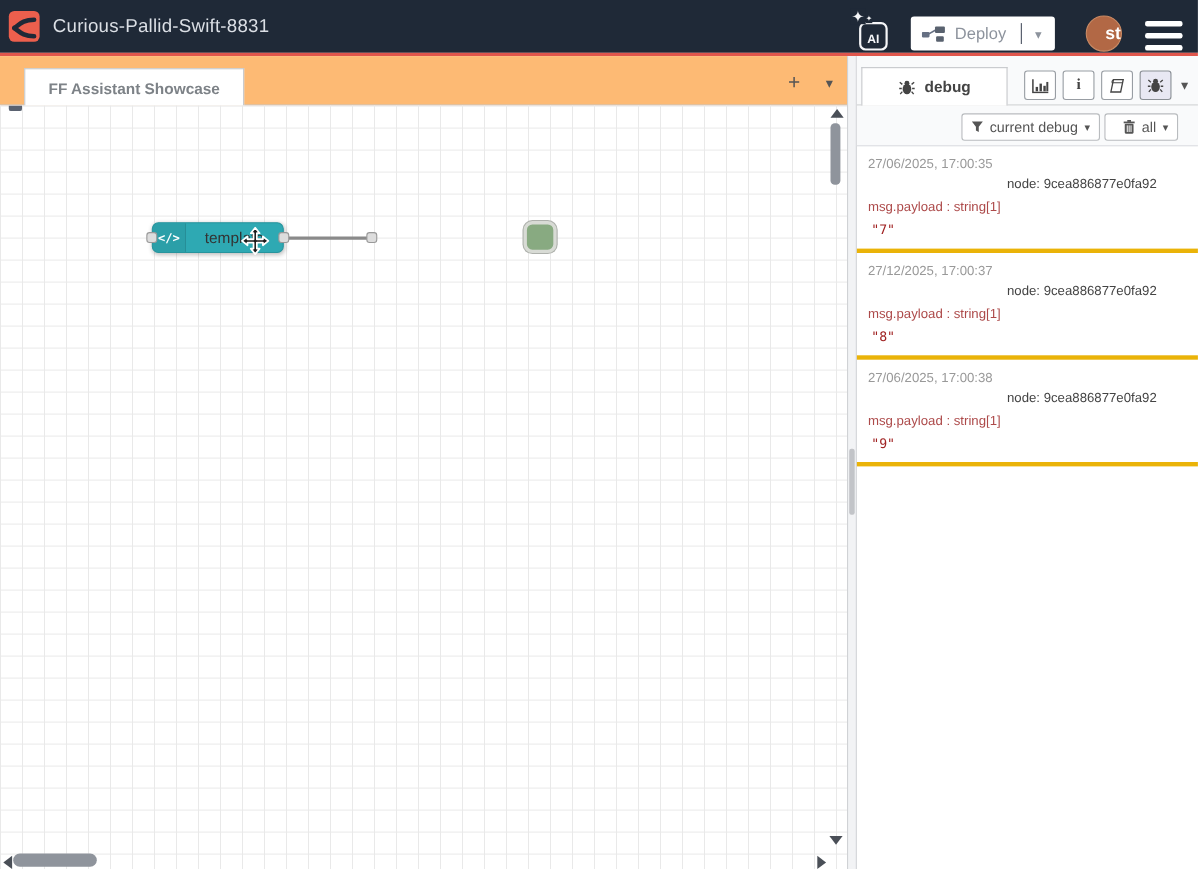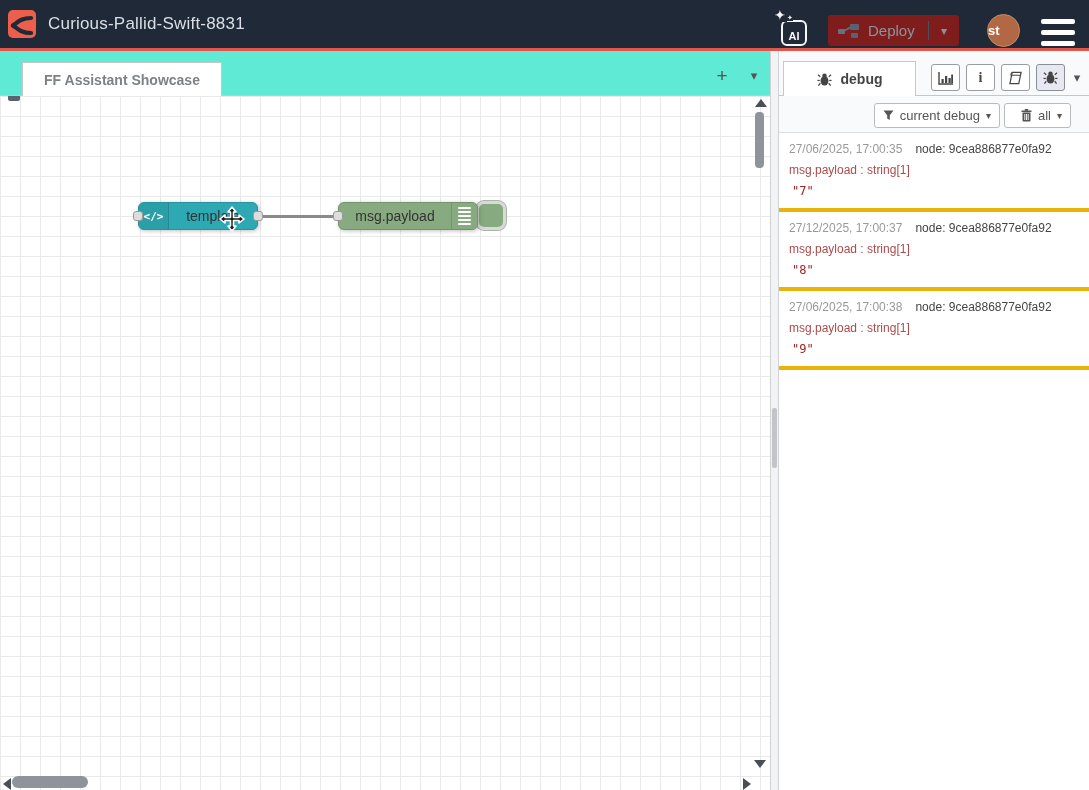--- a/index.html
+++ b/index.html
@@ -7,32 +7,32 @@
   #app { position:relative; width:1089px; height:790px; overflow:hidden; }
 
   
   .header { position:absolute; left:0; top:0; width:1089px; height:48px; background:#1f2937; }
   .logo { position:absolute; left:8px; top:10px; width:28px; height:28px; background:#ec5f4d; border-radius:5px; }
   .app-title { position:absolute; left:48px; top:0; height:48px; line-height:48px; color:#dbdfe5; font-size:17px; font-weight:500; letter-spacing:.2px; }
   .ai-btn { position:absolute; left:774px; top:12px; width:36px; height:36px; cursor:pointer; }
   .ai-box { position:absolute; left:7px; top:8px; width:26px; height:26px; border:2px solid #f5f6f8; border-radius:6px; color:#f5f6f8; font-weight:bold; font-size:11px; display:flex; align-items:flex-end; justify-content:center; padding-bottom:2px; }
   .ai-spark-big { position:absolute; left:-1px; top:-4px; color:#f5f6f8; font-size:14px; background:#1f2937; line-height:14px; padding:0 1px; }
   .ai-spark-small { position:absolute; left:13px; top:2px; color:#f5f6f8; font-size:7px; background:#1f2937; line-height:7px; }
-  .deploy-btn { position:absolute; left:828px; top:15px; width:131px; height:31px; background:#7f1d1d; border-radius:3px; display:flex; align-items:center; color:#8d939d; }
+  .deploy-btn { position:absolute; left:828px; top:15px; width:131px; height:31px; background:#ffffff; border-radius:3px; display:flex; align-items:center; color:#8d939d; }
   .deploy-icon { margin-left:10px; }
   .deploy-label { font-size:15px; margin-left:8px; flex:1; }
   .deploy-divider { width:1px; height:19px; background:#4a5261; }
   .deploy-chevron { width:30px; text-align:center; font-size:12px; color:#8d939d; }
-  .avatar { position:absolute; left:987px; top:14px; width:33px; height:33px; border-radius:50%; background:#b26845; border:1px solid #c98a64; color:#fff; font-size:13px; font-weight:bold; display:flex; align-items:center; justify-content:flex-start; cursor:pointer; }
+  .avatar { position:absolute; left:987px; top:14px; width:33px; height:33px; border-radius:50%; background:#b26845; border:1px solid #c98a64; color:#fff; font-size:16px; font-weight:bold; display:flex; align-items:center; justify-content:flex-end; cursor:pointer; }
   .hamburger { position:absolute; left:1041px; top:19px; width:34px; height:27px; display:flex; flex-direction:column; justify-content:space-between; cursor:pointer; }
   .hamburger span { display:block; height:5px; background:#fff; border-radius:2px; }
   .red-line { position:absolute; left:0; top:48px; width:1089px; height:3px; background:#e0564c; }
 
   
-  .tabbar { position:absolute; left:0; top:51px; width:770px; height:45px; background:#5eead4; border-bottom:1px solid #c5c7ca; }
+  .tabbar { position:absolute; left:0; top:51px; width:770px; height:45px; background:#fdba74; border-bottom:1px solid #c5c7ca; }
   .flow-tab { position:absolute; left:22px; top:11px; width:200px; height:34px; background:#fff; border:1px solid #c5c7ca; border-bottom:none; display:flex; align-items:center; justify-content:center; cursor:pointer; }
   .flow-tab-label { color:#7d8287; font-size:14px; font-weight:bold; }
   .tab-add-btn { position:absolute; left:708px; top:11px; width:28px; height:28px; color:#555; font-size:19px; text-align:center; line-height:27px; cursor:pointer; }
   .tab-menu-btn { position:absolute; left:742px; top:13px; width:24px; height:24px; color:#555; font-size:13px; text-align:center; line-height:24px; cursor:pointer; }
 
   
   .canvas { position:absolute; left:0; top:96px; width:770px; height:694px; background-color:#fff;
     background-image:linear-gradient(#e9e9e9 1px, transparent 1px), linear-gradient(90deg, #e9e9e9 1px, transparent 1px);
     background-size:20px 20px; overflow:hidden; }
   .palette-notch { position:absolute; left:8px; top:0; width:12px; height:5px; background:#5a6270; border-radius:0 0 2px 2px; }
@@ -77,21 +77,21 @@
   .sb-filterbar { position:absolute; left:0; top:45px; width:310px; height:37px; background:#f9fafb; border-bottom:1px solid #dcdee1; }
   .filter-btn { position:absolute; top:7px; height:25px; background:#fff; border:1px solid #b9bcbf; border-radius:3px; display:flex; align-items:center; gap:6px; padding:0 8px; color:#555; font-size:13px; cursor:pointer; }
   .filter-scope { right:89px; }
   .filter-clear { right:18px;padding-left:16px; }
   .filter-chevron { font-size:10px; color:#555; }
 
   .sb-messages { position:absolute; left:0; top:82px; width:310px; }
   .dbg-msg { padding:9px 10px 10px 10px; border-bottom:4px solid #eab308; font-size:12px; }
   .dbg-meta { display:flex; gap:13px; }
   .dbg-time { color:#999; }
-  .dbg-node { color:#444; }
+  .dbg-node { color:#444;margin-top:18px; }
   .dbg-prop { margin-top:7px; color:#ad4a4a; }
   .dbg-value { margin-top:7px; padding-left:3px; color:#a02222; font-family:"DejaVu Sans Mono", monospace; font-size:12px; }
 
   svg { display:block; }
 </style>
 </head>
 <body>
 
 <div id="app">
 
@@ -150,30 +150,20 @@
     <div class="wire"></div>
 
     <div class="node node-template">
       <span class="node-icon-left">&lt;/&gt;</span>
       <span class="node-label">template</span>
     </div>
     <div class="port" style="left:133px; top:115px;"></div>
     <div class="port" style="left:253px; top:115px;"></div>
 
     <div class="debug-toggle"></div>
-    <div class="node node-debug">
-      <span class="node-label">msg.payload</span>
-      <span class="node-icon-right">
-        <i></i>
-          <i></i>
-          <i></i>
-          <i></i>
-          <i></i>
-      </span>
-    </div>
     <div class="port" style="left:333px; top:115px;"></div>
 
     <div class="move-cursor">
       <svg width="26" height="26" viewBox="0 0 26 26">
         <g stroke="#fff" stroke-width="1.6" fill="#1a1a1a" stroke-linejoin="round">
           <path d="M13 1 L17 6 L14.5 6 L14.5 11.5 L20 11.5 L20 9 L25 13 L20 17 L20 14.5 L14.5 14.5 L14.5 20 L17 20 L13 25 L9 20 L11.5 20 L11.5 14.5 L6 14.5 L6 17 L1 13 L6 9 L6 11.5 L11.5 11.5 L11.5 6 L9 6 Z"></path>
         </g>
       </svg>
     </div>
 

